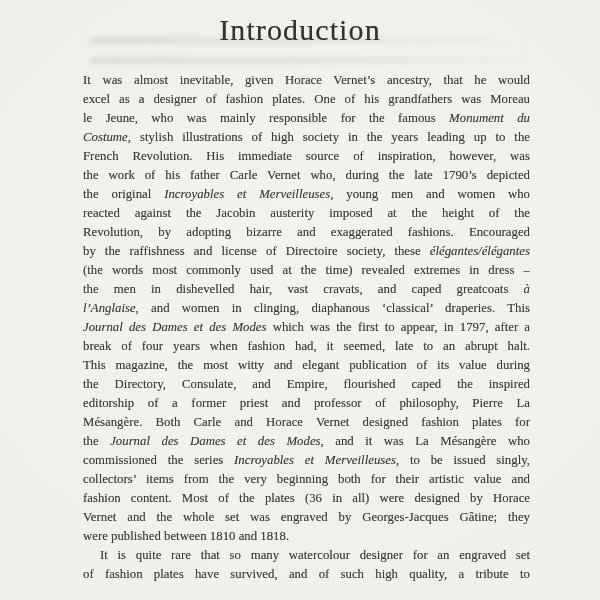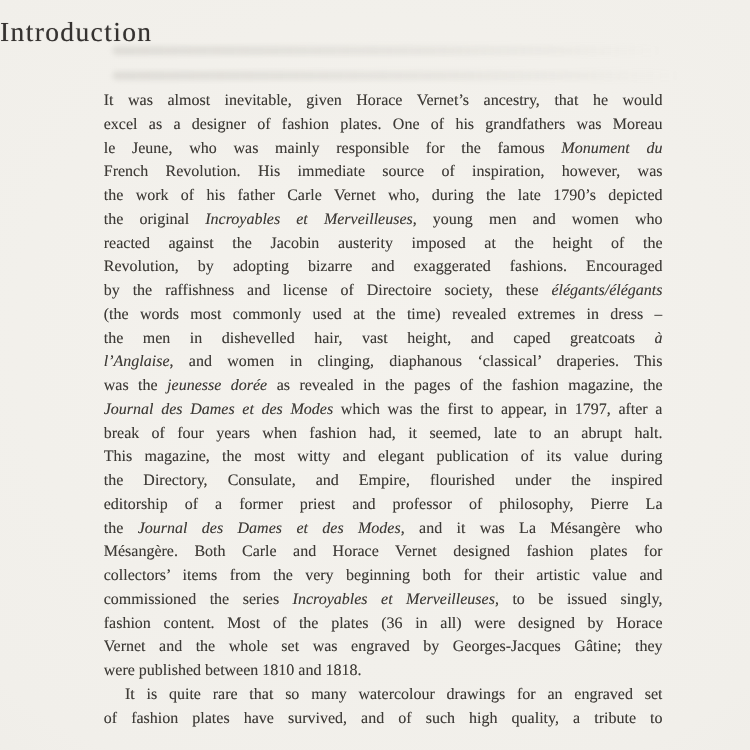--- a/index.html
+++ b/index.html
@@ -24,22 +24,22 @@
     position: absolute; left: 90px; height: 7px;
     border-radius: 4px; filter: blur(2px);
     background: linear-gradient(90deg,
         rgba(150,148,142,.20), rgba(150,148,142,.11) 60%, rgba(150,148,142,0));
   }
   .ghost-1 { top: 37px; width: 440px; }
   .ghost-2 { top: 57px; width: 455px; }
   .title {
     position: absolute; top: 13px; left: 0; width: 100%;
     margin: 0; padding: 0;
-    text-align: left;
-    font-size: 22px; font-weight: normal;
+    text-align: center;
+    font-size: 30px; font-weight: normal;
     letter-spacing: 1.1px;
     color: #353230;
     text-shadow: 0 0 .6px rgba(53,50,48,.55);
   }
   .body-text {
     position: absolute; left: 83px; top: 71px; width: 447px;
     font-size: 12.8px; line-height: 19px;
     text-shadow: 0 0 .5px rgba(62,59,55,.45);
   }
   .line {
@@ -55,38 +55,38 @@
 <body>
 
 <div class="page">
   <div class="ghost ghost-1"></div>
   <div class="ghost ghost-2"></div>
   <h1 class="title">Introduction</h1>
   <div class="body-text">
       <div class="line"><span>It was almost inevitable, given Horace Vernet’s ancestry, that he would</span></div>
       <div class="line"><span>excel as a designer of fashion plates. One of his grandfathers was Moreau</span></div>
       <div class="line"><span>le Jeune, who was mainly responsible for the famous </span><i>Monument du</i></div>
+      <div class="line"><i>Costume</i><span>, stylish illustrations of high society in the years leading up to the</span></div>
       <div class="line"><span>French Revolution. His immediate source of inspiration, however, was</span></div>
       <div class="line"><span>the work of his father Carle Vernet who, during the late 1790’s depicted</span></div>
       <div class="line"><span>the original </span><i>Incroyables et Merveilleuses</i><span>, young men and women who</span></div>
       <div class="line"><span>reacted against the Jacobin austerity imposed at the height of the</span></div>
       <div class="line"><span>Revolution, by adopting bizarre and exaggerated fashions. Encouraged</span></div>
-      <div class="line"><span>by the raffishness and license of Directoire society, these </span><i>élégants/élégants</i></div>
+      <div class="line"><span>by the raffishness and license of Directoire society, these </span><i>élégantes/élégantes</i></div>
       <div class="line"><span>(the words most commonly used at the time) revealed extremes in dress –</span></div>
-      <div class="line"><span>the men in dishevelled hair, vast height, and caped greatcoats </span><i>à</i></div>
+      <div class="line"><span>the men in dishevelled hair, vast cravats, and caped greatcoats </span><i>à</i></div>
       <div class="line"><i>l’Anglaise</i><span>, and women in clinging, diaphanous ‘classical’ draperies. This</span></div>
-      <div class="line"><span>was the </span><i>jeunesse dorée</i><span> as revealed in the pages of the fashion magazine, the</span></div>
       <div class="line"><i>Journal des Dames et des Modes</i><span> which was the first to appear, in 1797, after a</span></div>
       <div class="line"><span>break of four years when fashion had, it seemed, late to an abrupt halt.</span></div>
       <div class="line"><span>This magazine, the most witty and elegant publication of its value during</span></div>
-      <div class="line"><span>the Directory, Consulate, and Empire, flourished under the inspired</span></div>
+      <div class="line"><span>the Directory, Consulate, and Empire, flourished caped the inspired</span></div>
       <div class="line"><span>editorship of a former priest and professor of philosophy, Pierre La</span></div>
+      <div class="line"><span>Mésangère. Both Carle and Horace Vernet designed fashion plates for</span></div>
       <div class="line"><span>the </span><i>Journal des Dames et des Modes</i><span>, and it was La Mésangère who</span></div>
-      <div class="line"><span>Mésangère. Both Carle and Horace Vernet designed fashion plates for</span></div>
+      <div class="line"><span>commissioned the series </span><i>Incroyables et Merveilleuses</i><span>, to be issued singly,</span></div>
       <div class="line"><span>collectors’ items from the very beginning both for their artistic value and</span></div>
-      <div class="line"><span>commissioned the series </span><i>Incroyables et Merveilleuses</i><span>, to be issued singly,</span></div>
       <div class="line"><span>fashion content. Most of the plates (36 in all) were designed by Horace</span></div>
       <div class="line"><span>Vernet and the whole set was engraved by Georges-Jacques Gâtine; they</span></div>
       <div class="line para-end"><span>were published between 1810 and 1818.</span></div>
-      <div class="line indent"><span>It is quite rare that so many watercolour drawings for an engraved set</span></div>
+      <div class="line indent"><span>It is quite rare that so many watercolour designer for an engraved set</span></div>
       <div class="line"><span>of fashion plates have survived, and of such high quality, a tribute to</span></div>
     </div>
 </div>
 
 </body></html>

